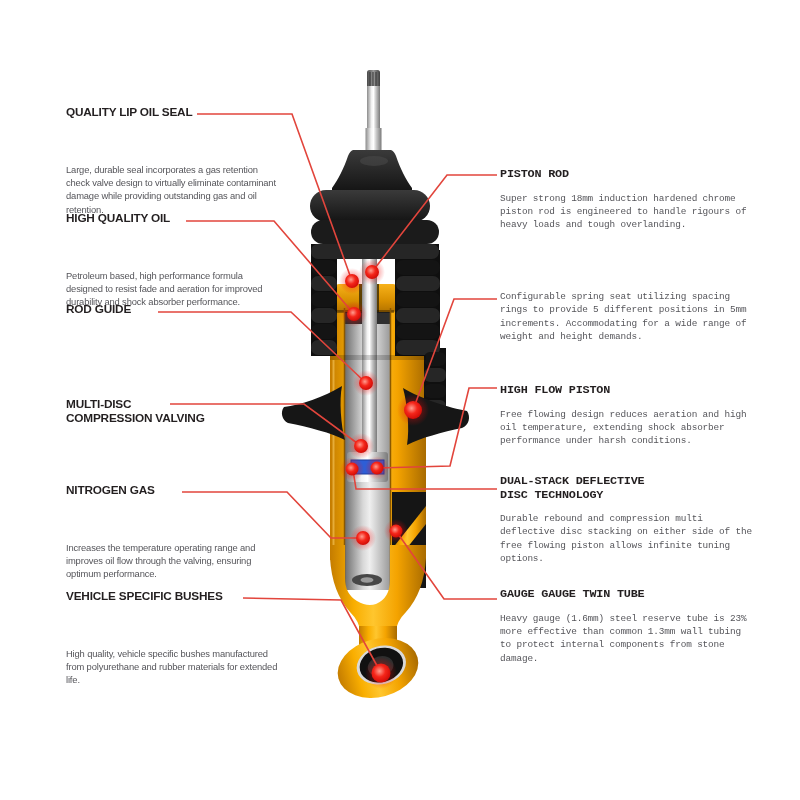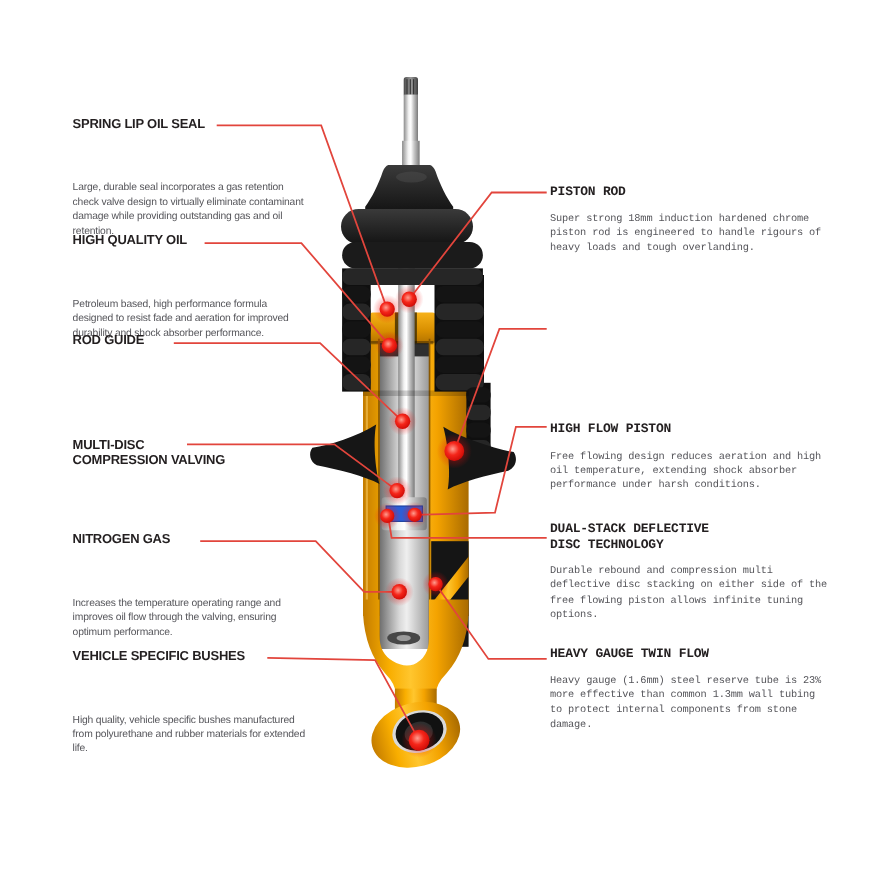--- a/index.html
+++ b/index.html
@@ -203,21 +203,21 @@
           <circle cx="396" cy="531" r="6.5" fill="url(#coreG)"></circle>
         </g>
       <g>
           <circle cx="381" cy="673" r="16" fill="url(#glowG)"></circle>
           <circle cx="381" cy="673" r="9.5" fill="url(#coreG)"></circle>
         </g>
     </g>
   </svg>
 
   <div class="lbl lbl-left" style="top:106px">
-    <h3>SPRING LIP OIL SEAL</h3>
+    <h3>QUALITY LIP OIL SEAL</h3>
     <p>Large, durable seal incorporates a gas retention check valve design to virtually eliminate contaminant damage while providing outstanding gas and oil retention.</p>
   </div>
   <div class="lbl lbl-left" style="top:212px">
     <h3>HIGH QUALITY OIL</h3>
     <p>Petroleum based, high performance formula designed to resist fade and aeration for improved durability and shock absorber performance.</p>
   </div>
   <div class="lbl lbl-left" style="top:303px">
     <h3>ROD GUIDE</h3>
   </div>
   <div class="lbl lbl-left" style="top:398px">
@@ -231,28 +231,29 @@
   <div class="lbl lbl-left" style="top:590px">
     <h3>VEHICLE SPECIFIC BUSHES</h3>
     <p>High quality, vehicle specific bushes manufactured from polyurethane and rubber materials for extended life.</p>
   </div>
 
   <div class="lbl lbl-right" style="top:168px">
     <h3>PISTON ROD</h3>
     <p>Super strong 18mm induction hardened chrome piston rod is engineered to handle rigours of heavy loads and tough overlanding.</p>
   </div>
   <div class="lbl lbl-right" style="top:290px">
+    <p>Configurable spring seat utilizing spacing rings to provide 5 different positions in 5mm increments. Accommodating for a wide range of weight and height demands.</p>
   </div>
   <div class="lbl lbl-right" style="top:384px">
     <h3>HIGH FLOW PISTON</h3>
     <p>Free flowing design reduces aeration and high oil temperature, extending shock absorber performance under harsh conditions.</p>
   </div>
   <div class="lbl lbl-right" style="top:475px">
     <h3>DUAL-STACK DEFLECTIVE
 DISC TECHNOLOGY</h3>
     <p>Durable rebound and compression multi deflective disc stacking on either side of the free flowing piston allows infinite tuning options.</p>
   </div>
   <div class="lbl lbl-right" style="top:588px">
-    <h3>HEAVY GAUGE TWIN FLOW</h3>
+    <h3>GAUGE GAUGE TWIN TUBE</h3>
     <p>Heavy gauge (1.6mm) steel reserve tube is 23% more effective than common 1.3mm wall tubing to protect internal components from stone damage.</p>
   </div>
 
 </div>
 
 </body></html>

